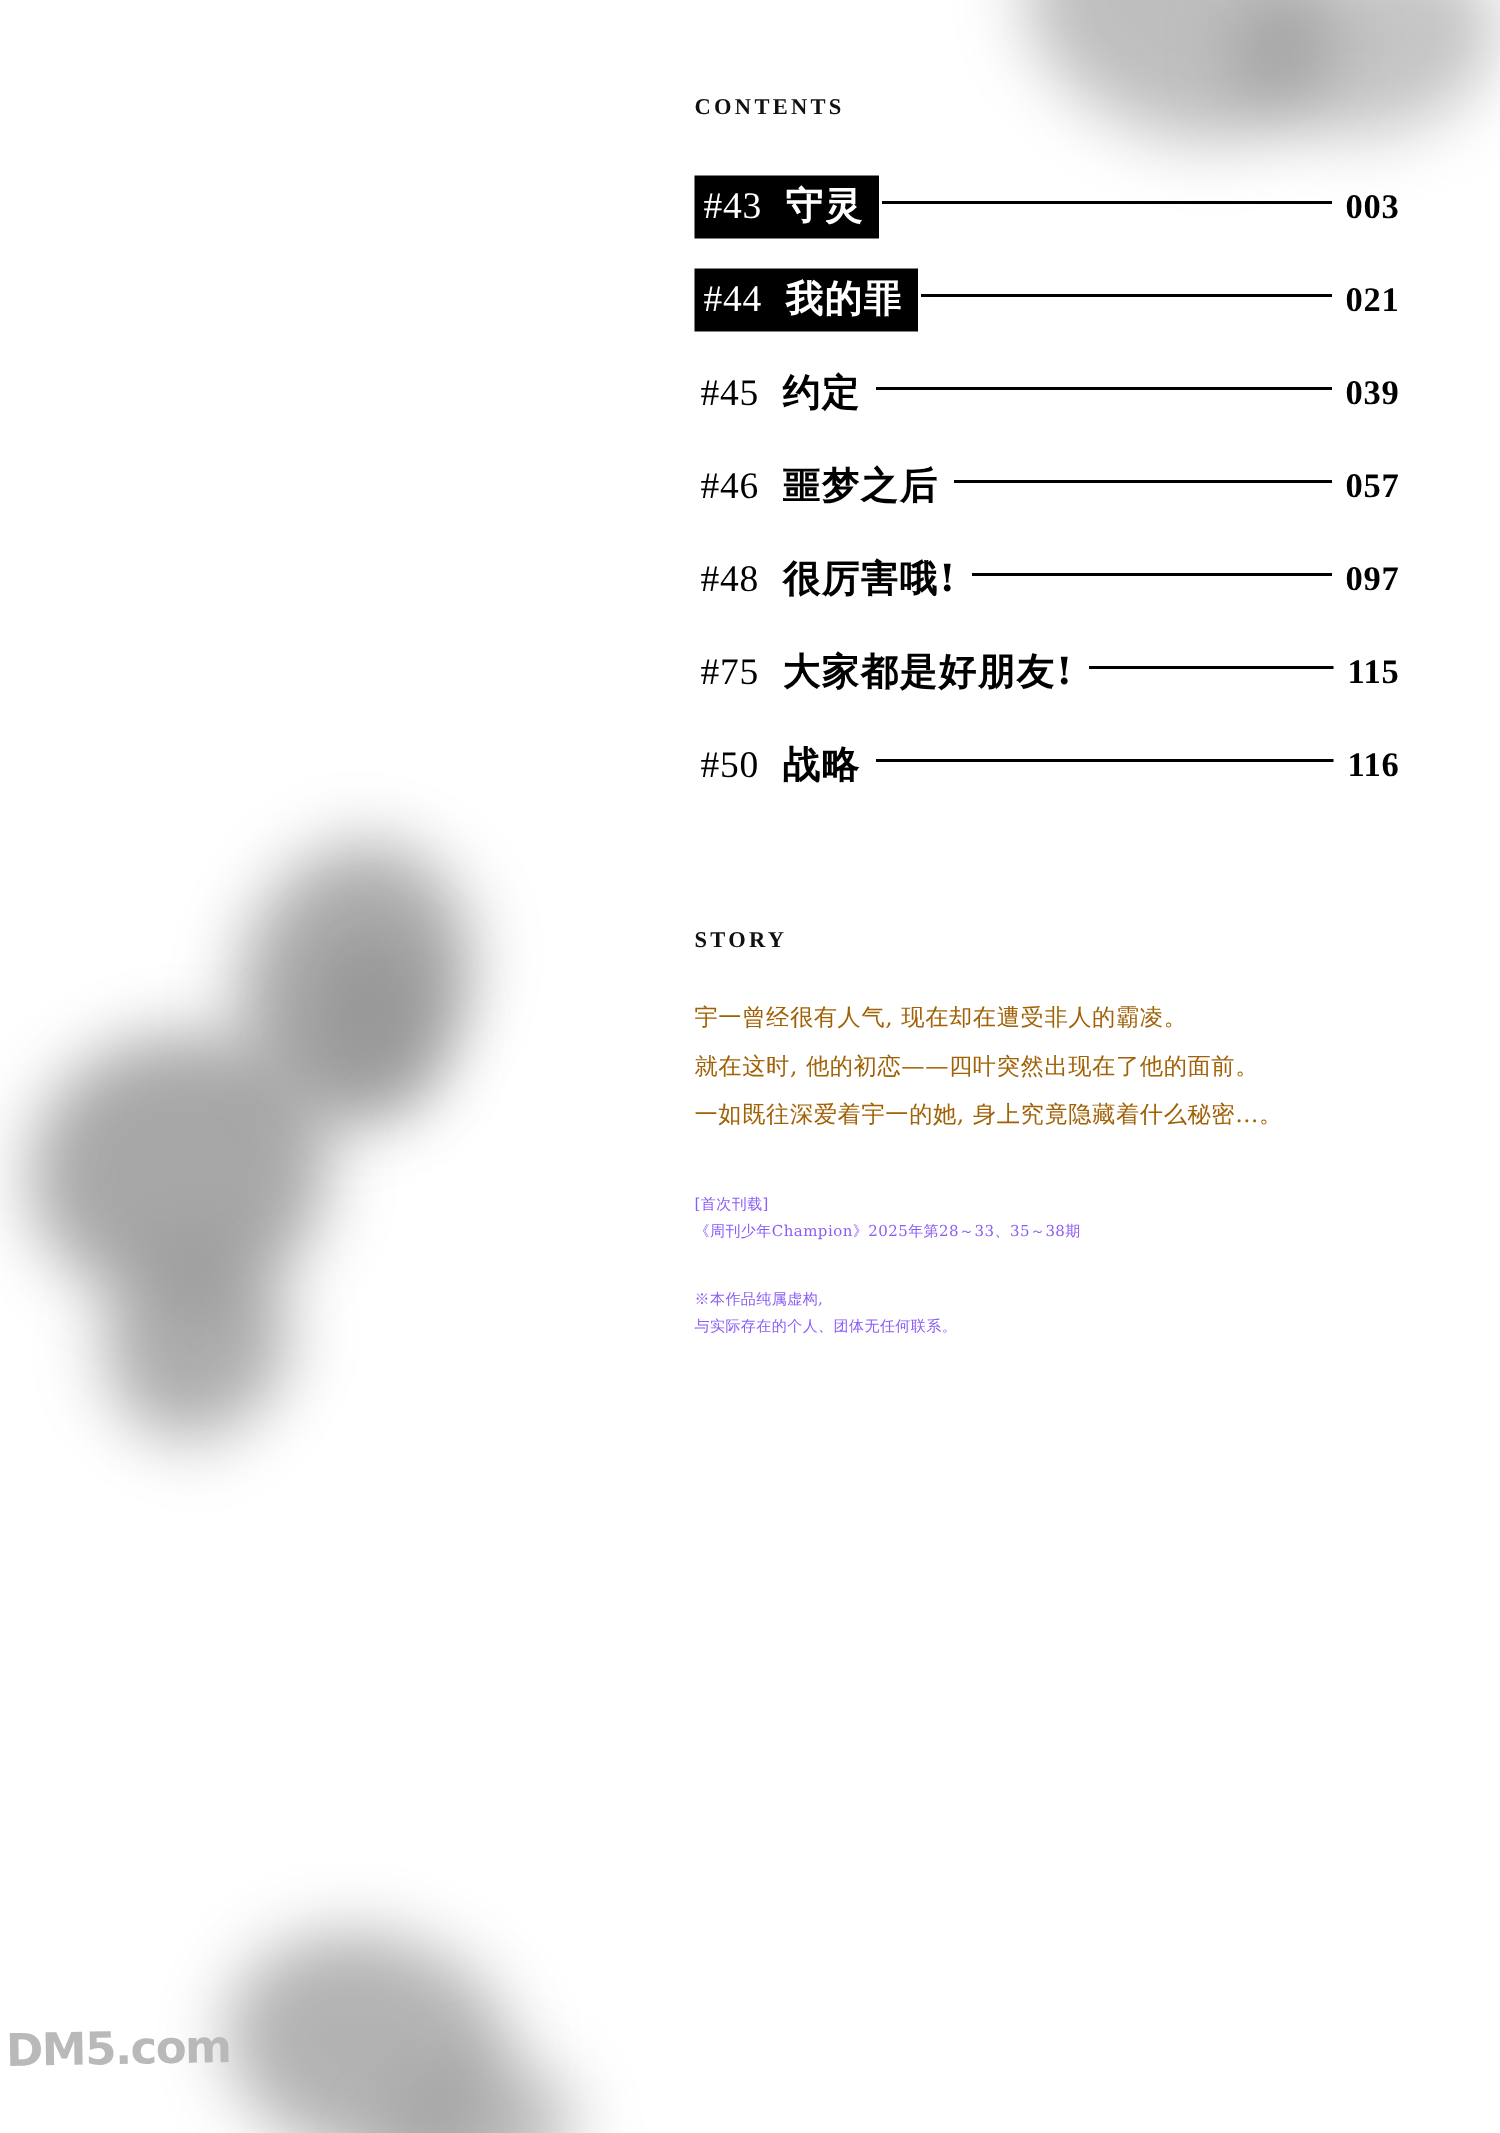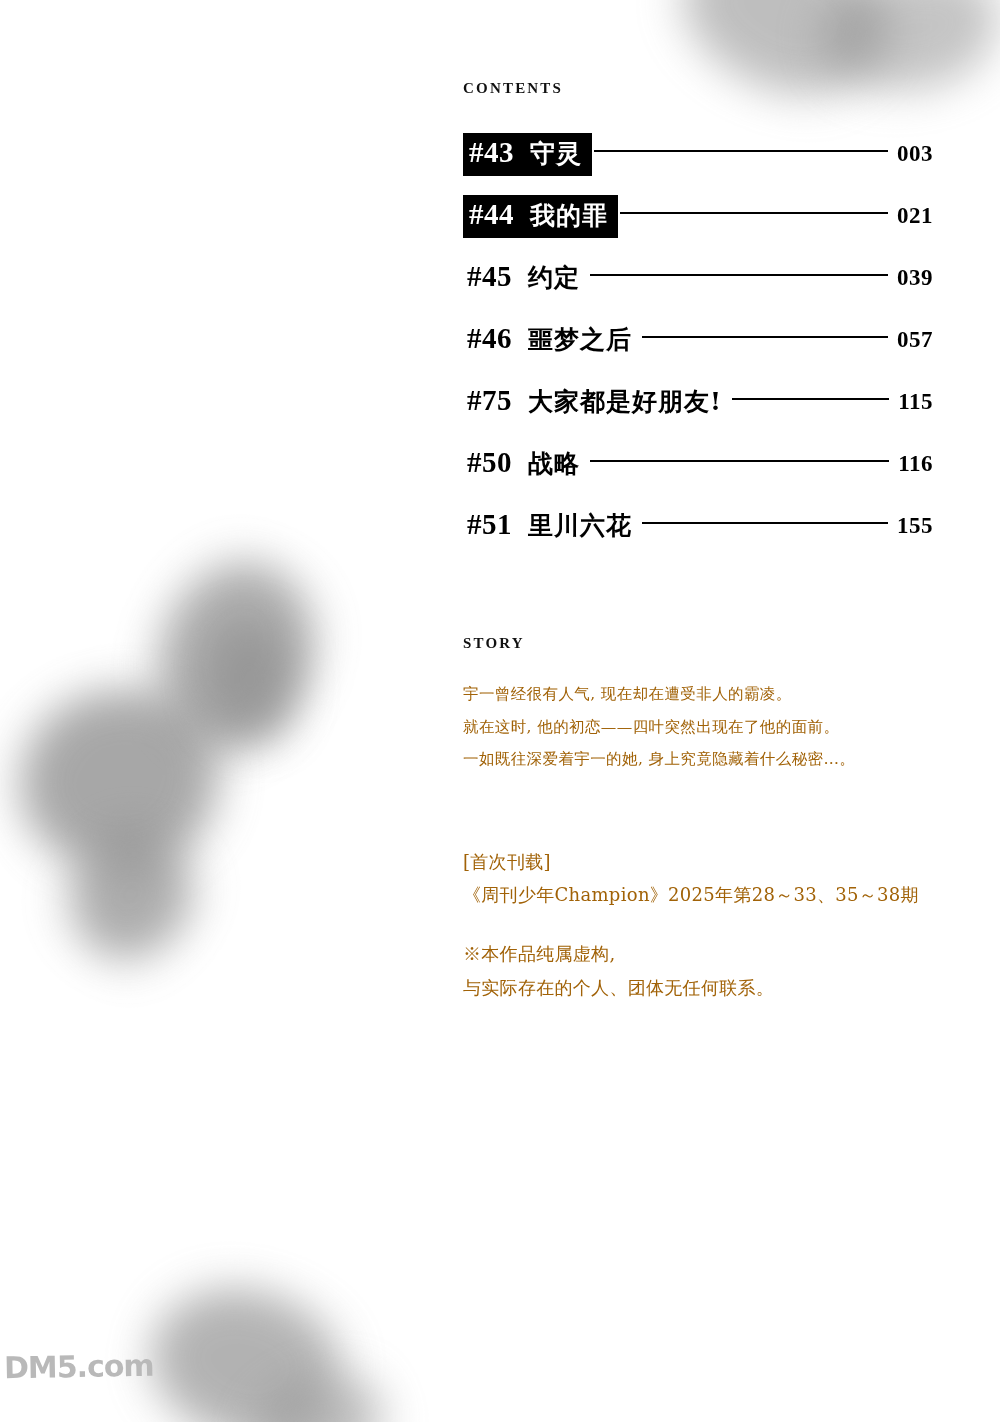--- a/index.html
+++ b/index.html
@@ -47,21 +47,21 @@
     letter-spacing: -1px;
     color: #b9b9b9;
     transform: rotate(-1deg);
     user-select: none;
   }
 
   
   .col {
     position: absolute;
     left: 463px;
-    top: 80px;
+    top: 64px;
     width: 470px;
   }
 
   .section-label {
     font-family: "Liberation Serif", serif;
     font-weight: bold;
     font-size: 15px;
     letter-spacing: 2.2px;
     color: #111;
     font-variant: small-caps;
@@ -83,22 +83,22 @@
     font-weight: bold;
     padding: 2px 4px 4px 4px;
   }
   .toc-row.inverted .toc-left {
     background: #000;
     color: #fff;
     padding: 3px 10px 6px 6px;
   }
   .num {
     font-family: "Liberation Serif", serif;
-    font-size: 29px;
-    font-weight: bold;
+    font-size: 25px;
+    font-weight: normal;
     letter-spacing: 0.5px;
   }
   .title {
     font-family: "DejaVu Serif", "Liberation Serif", serif;
     font-size: 25px;
     font-weight: bold;
     margin-left: 16px;
     letter-spacing: 1px;
   }
   .leader {
@@ -124,25 +124,25 @@
   .story-body {
     margin-top: 26px;
     font-family: "DejaVu Serif", "Liberation Serif", serif;
     font-size: 15.5px;
     line-height: 2.1;
     color: #a16207;
     letter-spacing: 0.4px;
   }
 
   .footer {
-    margin-top: 69px;
+    margin-top: 35px;
     font-family: "DejaVu Serif", "Liberation Serif", serif;
-    font-size: 18px;
+    font-size: 10px;
     line-height: 1.85;
-    color: #a16207;
+    color: #8b5cf6;
     letter-spacing: 0.3px;
   }
   .footer .gap {
     height: 26px;
   }
 </style>
 </head>
 <body>
 
 <div id="page">
@@ -194,47 +194,47 @@
       <div class="toc-row">
         <span class="toc-left">
           <span class="num">#46</span>
           <span class="title">噩梦之后</span>
         </span>
         <span class="leader"></span>
         <span class="page-no">057</span>
       </div>
 
 
+      <div class="toc-row">
+        <span class="toc-left">
+          <span class="num">#48</span>
+          <span class="title">很厉害哦!</span>
+        </span>
+        <span class="leader"></span>
+        <span class="page-no">097</span>
+      </div>
 
       <div class="toc-row">
         <span class="toc-left">
           <span class="num">#75</span>
           <span class="title">大家都是好朋友!</span>
         </span>
         <span class="leader"></span>
         <span class="page-no">115</span>
       </div>
 
       <div class="toc-row">
         <span class="toc-left">
           <span class="num">#50</span>
           <span class="title">战略</span>
         </span>
         <span class="leader"></span>
         <span class="page-no">116</span>
       </div>
 
-      <div class="toc-row">
-        <span class="toc-left">
-          <span class="num">#51</span>
-          <span class="title">里川六花</span>
-        </span>
-        <span class="leader"></span>
-        <span class="page-no">155</span>
-      </div>
 
     </div>
 
     <div class="section-label story-label">STORY</div>
 
     <div class="story-body">
       <div>宇一曾经很有人气, 现在却在遭受非人的霸凌。</div>
       <div>就在这时, 他的初恋——四叶突然出现在了他的面前。</div>
       <div>一如既往深爱着宇一的她, 身上究竟隐藏着什么秘密…。</div>
     </div>

